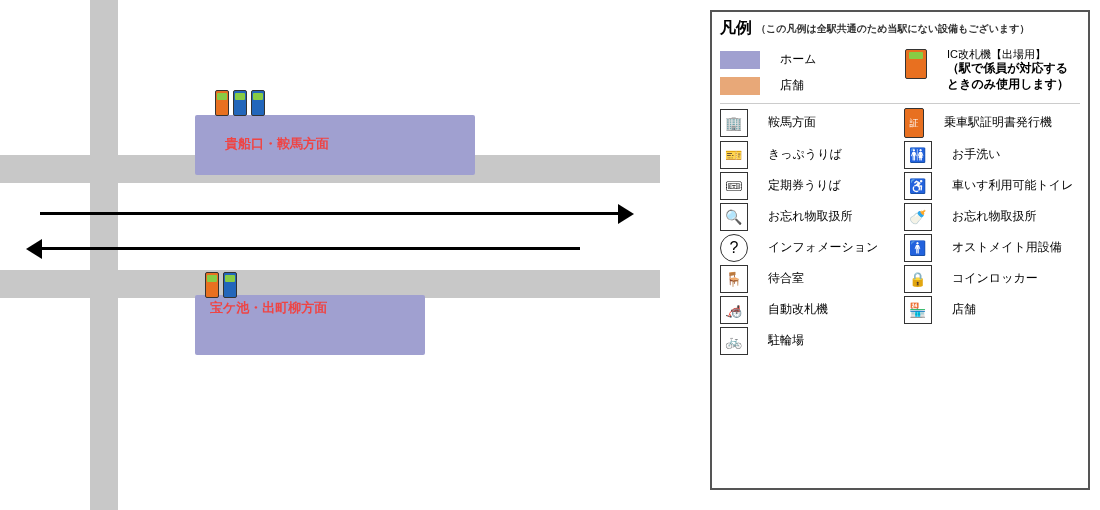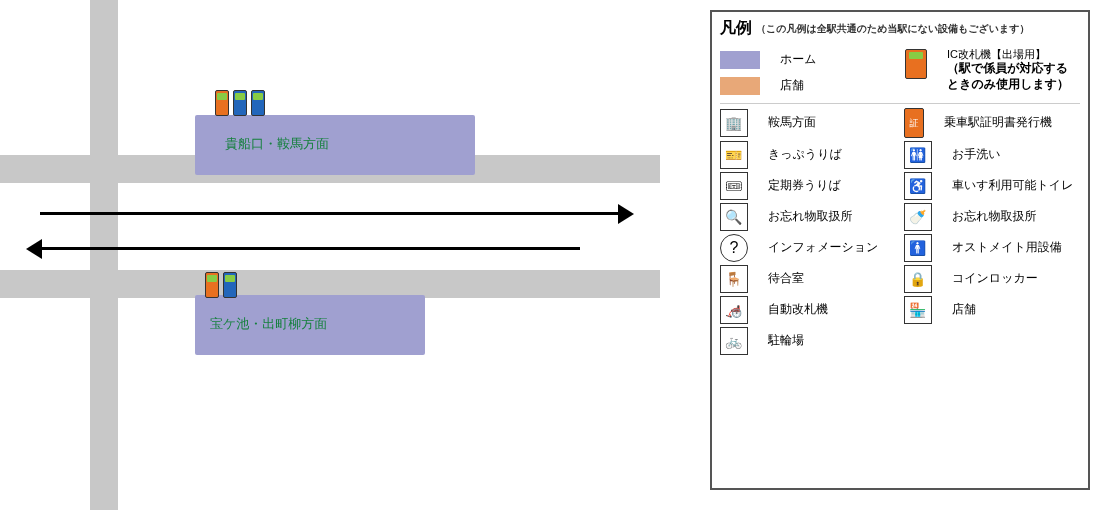--- a/index.html
+++ b/index.html
@@ -60,22 +60,22 @@
       top: -8px;
       border-right: 16px solid #000;
       border-top: 10px solid transparent;
       border-bottom: 10px solid transparent;
     }
 
     
     .station-label {
       position: absolute;
       font-size: 13px;
-      font-weight: normal;
-      color: #15803d;
+      font-weight: bold;
+      color: #ef4444;
       white-space: nowrap;
     }
 
     
     #legend {
       position: absolute;
       right: 10px;
       top: 10px;
       width: 380px;
       min-height: 480px;
@@ -158,21 +158,21 @@
   <div class="road-h" style="left:0;top:270px;width:660px;height:28px;"></div>
 
   <div class="road-v" style="left:90px;top:155px;width:28px;height:143px;"></div>
 
   <div class="platform" style="left:195px;top:115px;width:280px;height:60px;"></div>
 
   <div class="platform" style="left:195px;top:295px;width:230px;height:60px;"></div>
 
   <div class="station-label" style="left:225px;top:135px;">貴船口・鞍馬方面</div>
 
-  <div class="station-label" style="left:210px;top:315px;">宝ケ池・出町柳方面</div>
+  <div class="station-label" style="left:210px;top:299px;">宝ケ池・出町柳方面</div>
 
   <div class="arrow-line arrow-right" style="left:40px;top:212px;width:580px;"></div>
 
   <div class="arrow-line arrow-left" style="left:40px;top:247px;width:540px;"></div>
 
   <div style="position:absolute;left:215px;top:90px;display:flex;gap:4px;">
 
     <div style="display:flex;flex-direction:column;align-items:center;">
       <div style="width:14px;height:26px;background:#e87020;border:1.5px solid #333;border-radius:2px;display:flex;flex-direction:column;align-items:center;padding-top:2px;">
         <div style="width:10px;height:7px;background:#88cc44;border-radius:1px;"></div>

